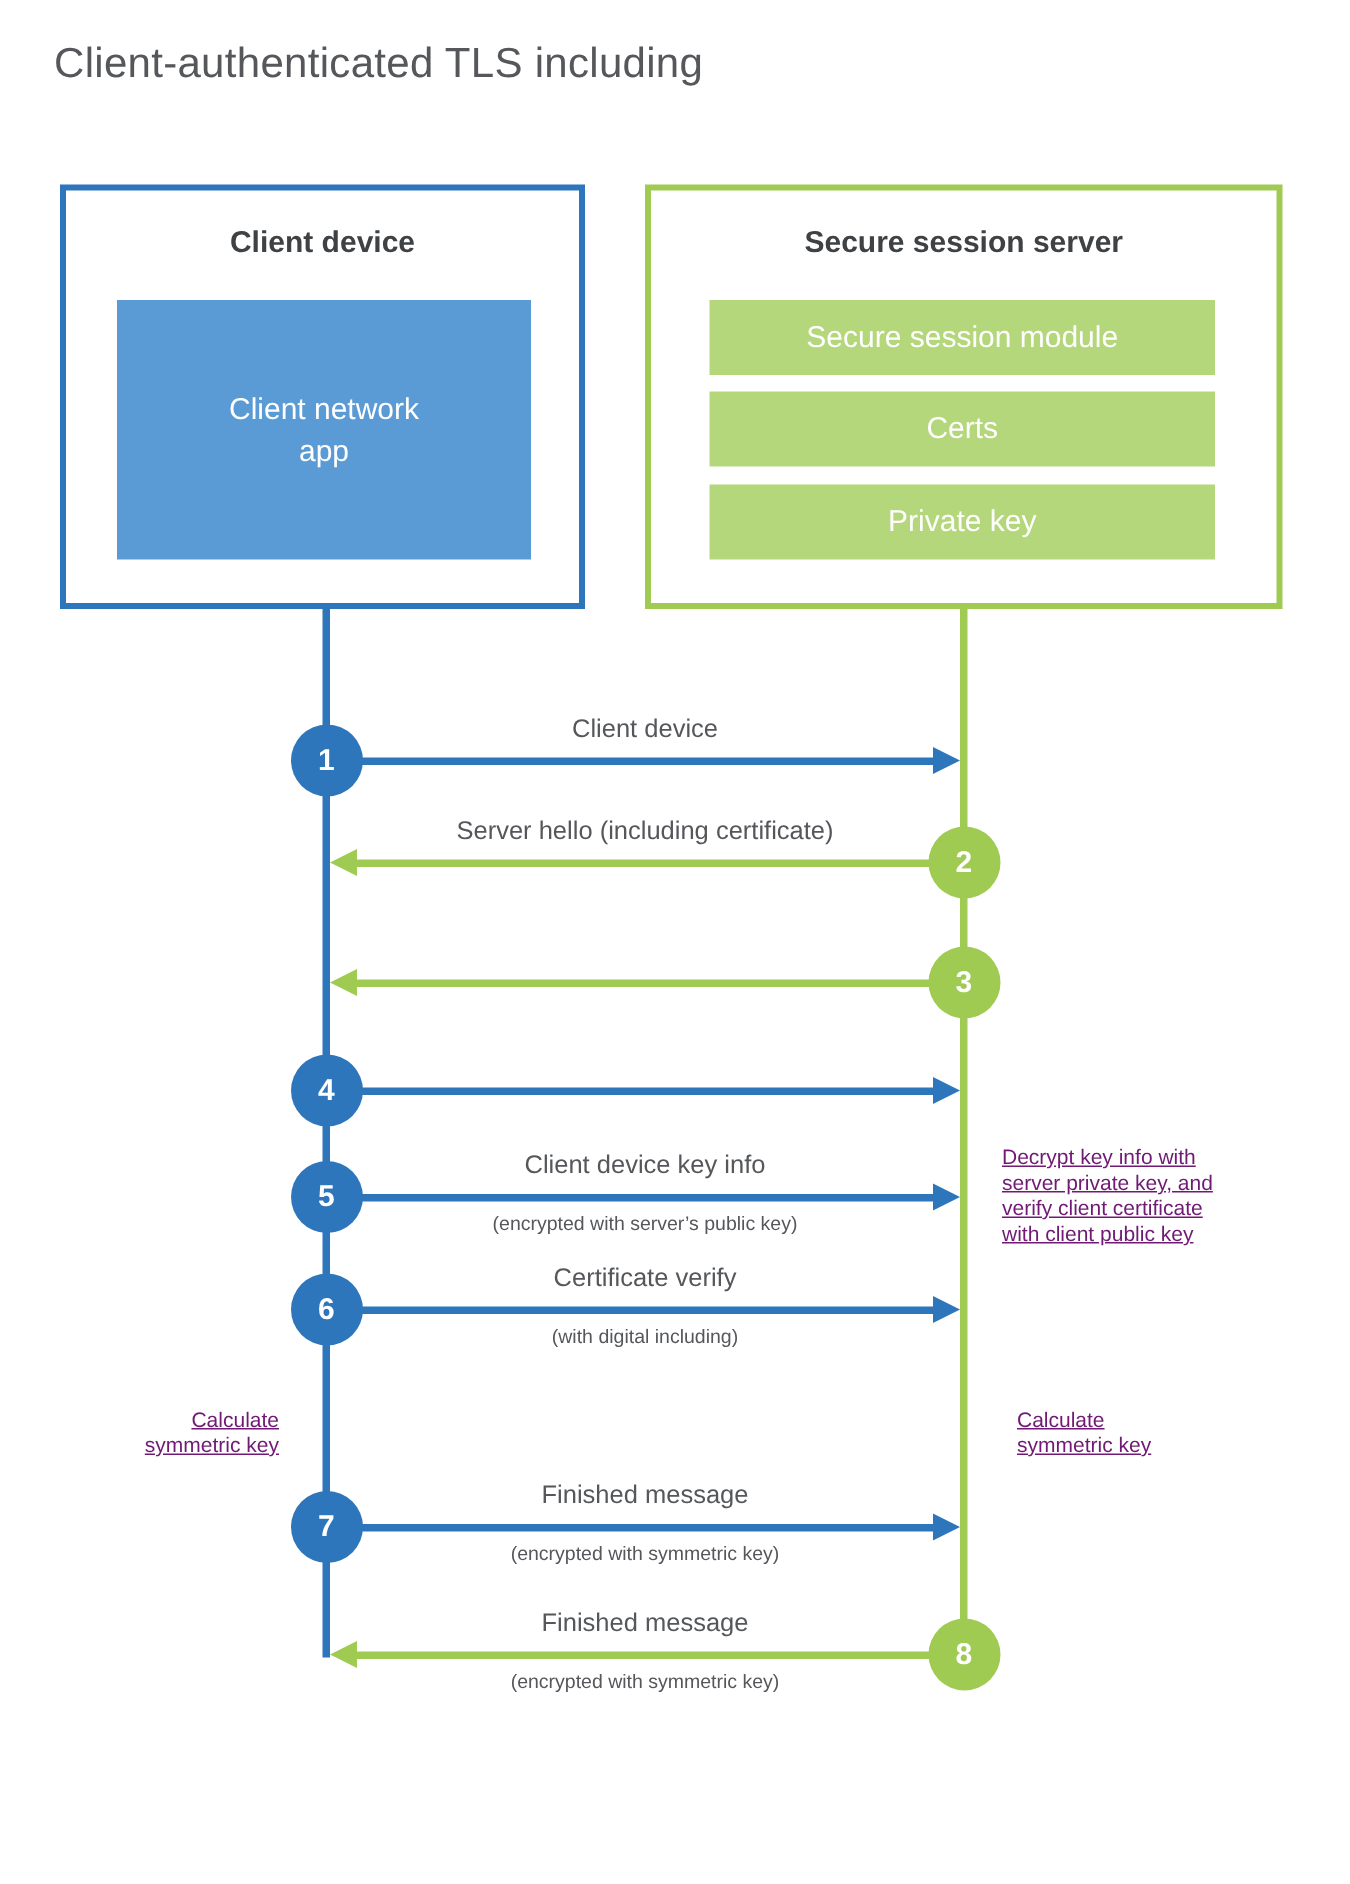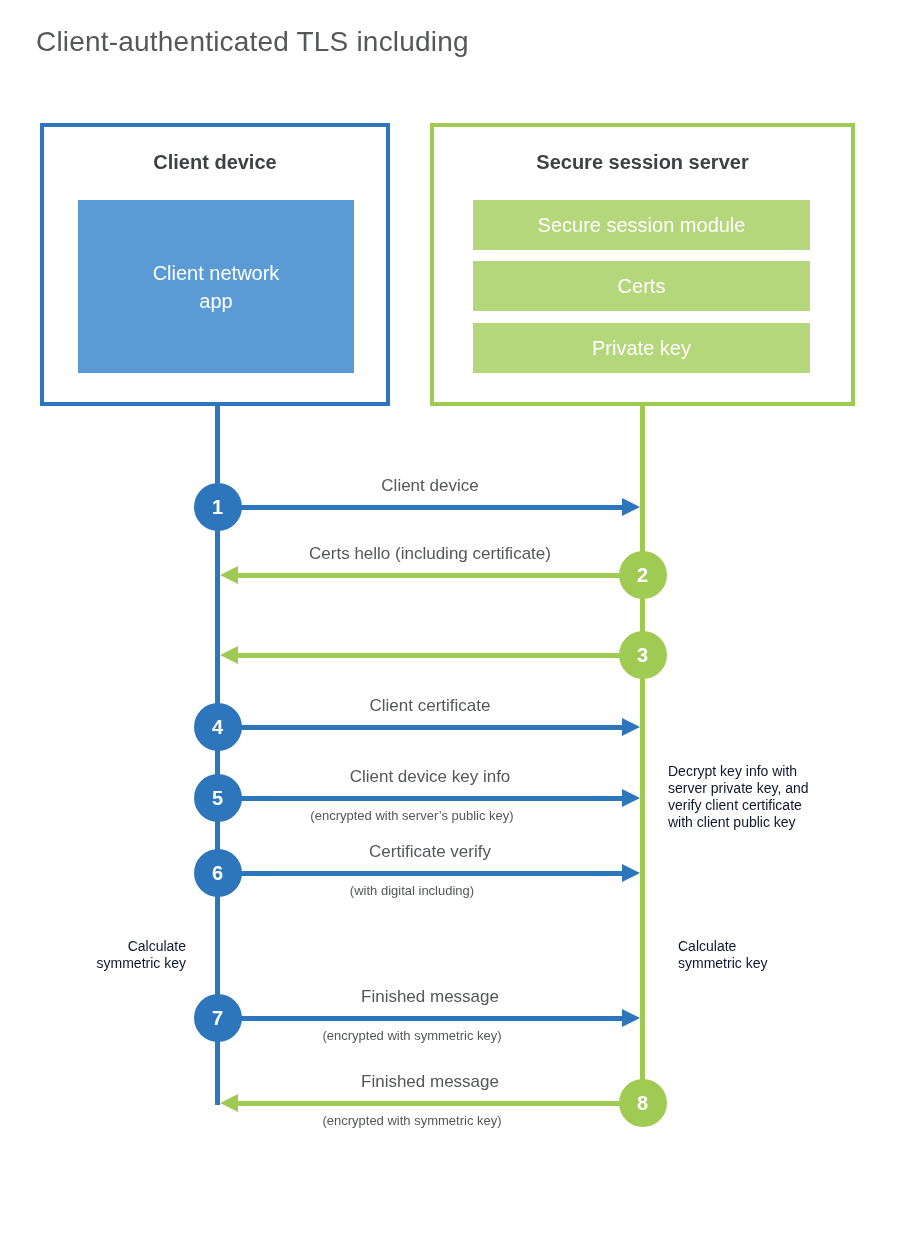--- a/index.html
+++ b/index.html
@@ -41,26 +41,27 @@
   .arrow-line{position:absolute;height:5px;z-index:2;}
   .arrow-head{
     position:absolute;width:0;height:0;z-index:2;
     border-top:9px solid transparent;border-bottom:9px solid transparent;
   }
   .msg-label{
     position:absolute;left:230px;width:400px;text-align:center;
     font-size:17px;color:#55575b;height:22px;line-height:22px;white-space:nowrap;
   }
   .msg-sublabel{
-    position:absolute;left:212px;width:400px;text-align:center;
+    position:absolute;left:230px;width:400px;text-align:center;
     font-size:13px;color:#55575b;white-space:nowrap;
   }
   .note{
-    position:absolute;font-size:14px;color:#0f172a;line-height:17px;
+    position:absolute;font-size:14px;color:#701a75;line-height:17px;
     white-space:pre-line;
+    text-decoration:underline;
   }
   .note-decrypt{left:668px;top:763px;width:175px;}
   .note-calc-client{left:56px;top:938px;width:130px;text-align:right;}
   .note-calc-server{left:678px;top:938px;width:130px;text-align:left;}
 </style>
 </head>
 <body>
 
 <div id="canvas">
 
@@ -91,28 +92,27 @@
   <div class="note note-calc-server">Calculate
 symmetric key</div>
 
 <div class="step-circle" style="left: 193.5px; top: 483px; background: rgb(46, 118, 188);">1</div>
     <div class="arrow-line" style="left: 240.5px; top: 504.5px; width: 382.5px; background: rgb(46, 118, 188);"></div>
     <div class="arrow-head" style="left: 622px; top: 498px; border-left: 18px solid rgb(46, 118, 188);"></div>
     <div class="msg-label" style="top: 475px;">Client device</div>
     <div class="step-circle" style="left: 618.5px; top: 551px; background: rgb(160, 203, 82);">2</div>
     <div class="arrow-line" style="left: 237px; top: 572.5px; width: 382.5px; background: rgb(160, 203, 82);"></div>
     <div class="arrow-head" style="left: 220px; top: 566px; border-right: 18px solid rgb(160, 203, 82);"></div>
-    <div class="msg-label" style="top: 543px;">Certs hello (including certificate)</div>
+    <div class="msg-label" style="top: 543px;">Server hello (including certificate)</div>
     <div class="step-circle" style="left: 618.5px; top: 631px; background: rgb(160, 203, 82);">3</div>
     <div class="arrow-line" style="left: 237px; top: 652.5px; width: 382.5px; background: rgb(160, 203, 82);"></div>
     <div class="arrow-head" style="left: 220px; top: 646px; border-right: 18px solid rgb(160, 203, 82);"></div>
     <div class="step-circle" style="left: 193.5px; top: 703px; background: rgb(46, 118, 188);">4</div>
     <div class="arrow-line" style="left: 240.5px; top: 724.5px; width: 382.5px; background: rgb(46, 118, 188);"></div>
     <div class="arrow-head" style="left: 622px; top: 718px; border-left: 18px solid rgb(46, 118, 188);"></div>
-    <div class="msg-label" style="top: 695px;">Client certificate</div>
     <div class="step-circle" style="left: 193.5px; top: 774px; background: rgb(46, 118, 188);">5</div>
     <div class="arrow-line" style="left: 240.5px; top: 795.5px; width: 382.5px; background: rgb(46, 118, 188);"></div>
     <div class="arrow-head" style="left: 622px; top: 789px; border-left: 18px solid rgb(46, 118, 188);"></div>
     <div class="msg-label" style="top: 766px;">Client device key info</div>
     <div class="msg-sublabel" style="top: 808px;">(encrypted with server’s public key)</div>
     <div class="step-circle" style="left: 193.5px; top: 849px; background: rgb(46, 118, 188);">6</div>
     <div class="arrow-line" style="left: 240.5px; top: 870.5px; width: 382.5px; background: rgb(46, 118, 188);"></div>
     <div class="arrow-head" style="left: 622px; top: 864px; border-left: 18px solid rgb(46, 118, 188);"></div>
     <div class="msg-label" style="top: 841px;">Certificate verify</div>
     <div class="msg-sublabel" style="top: 883px;">(with digital including)</div>

